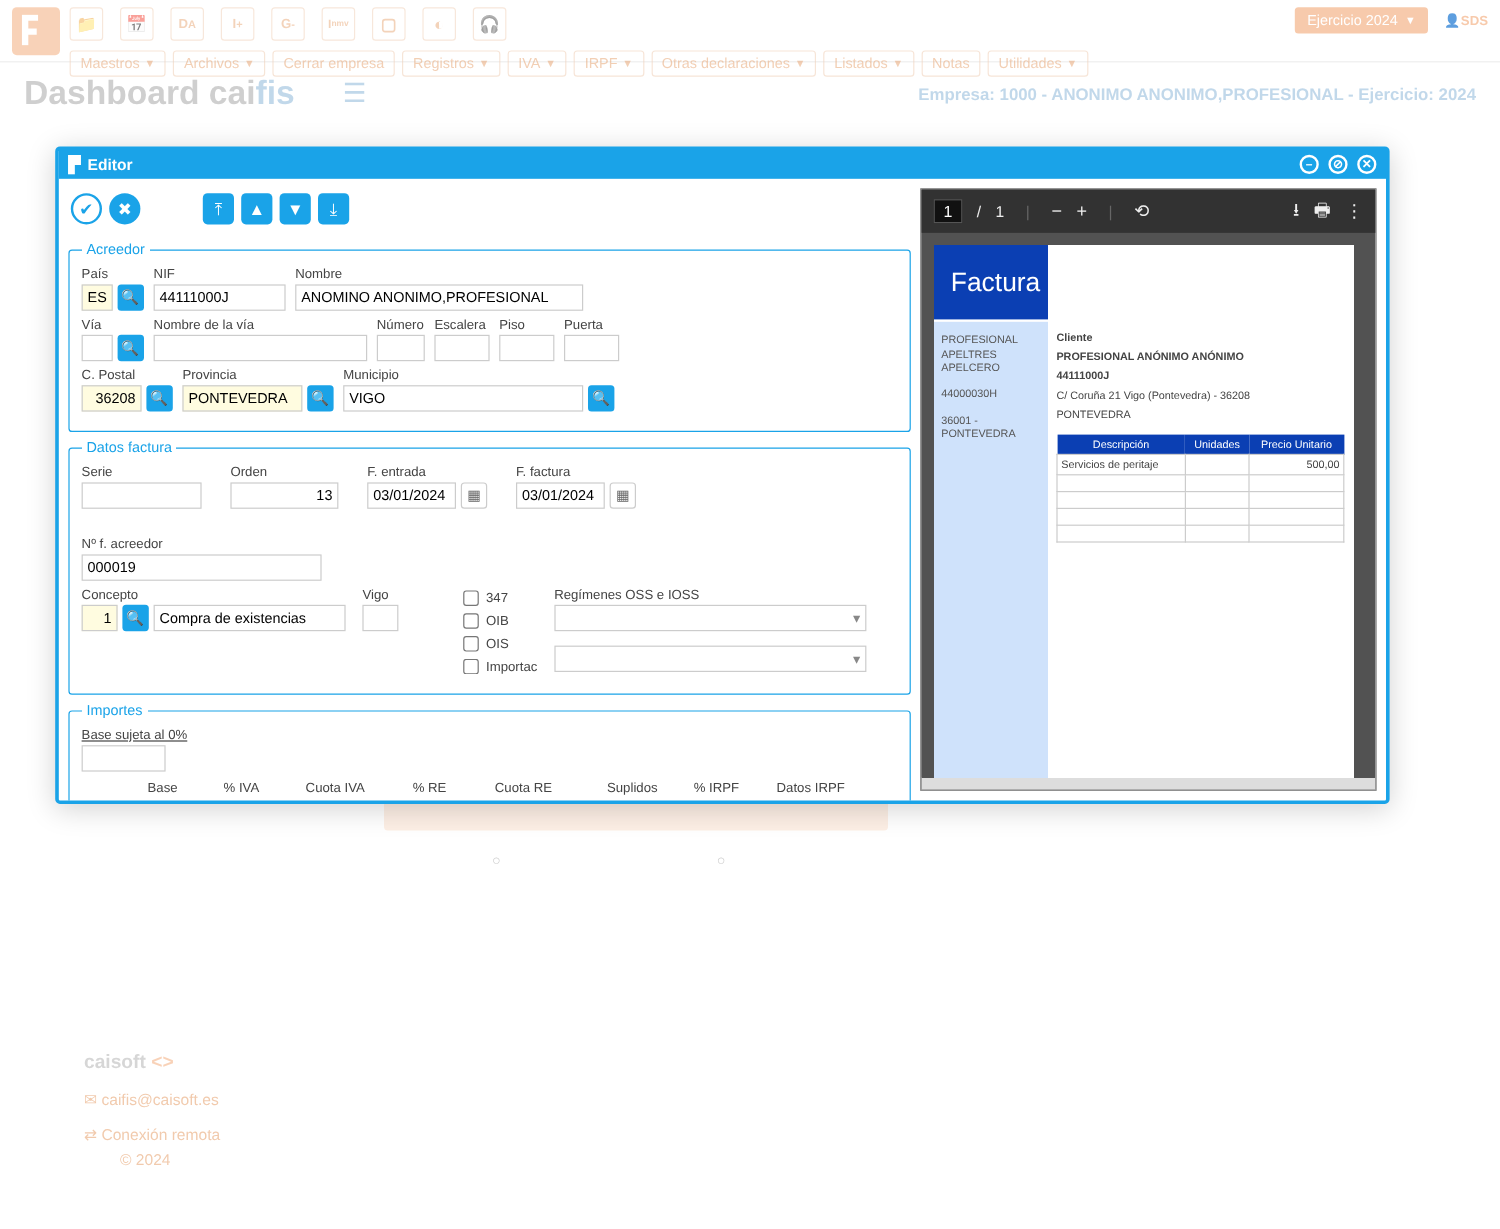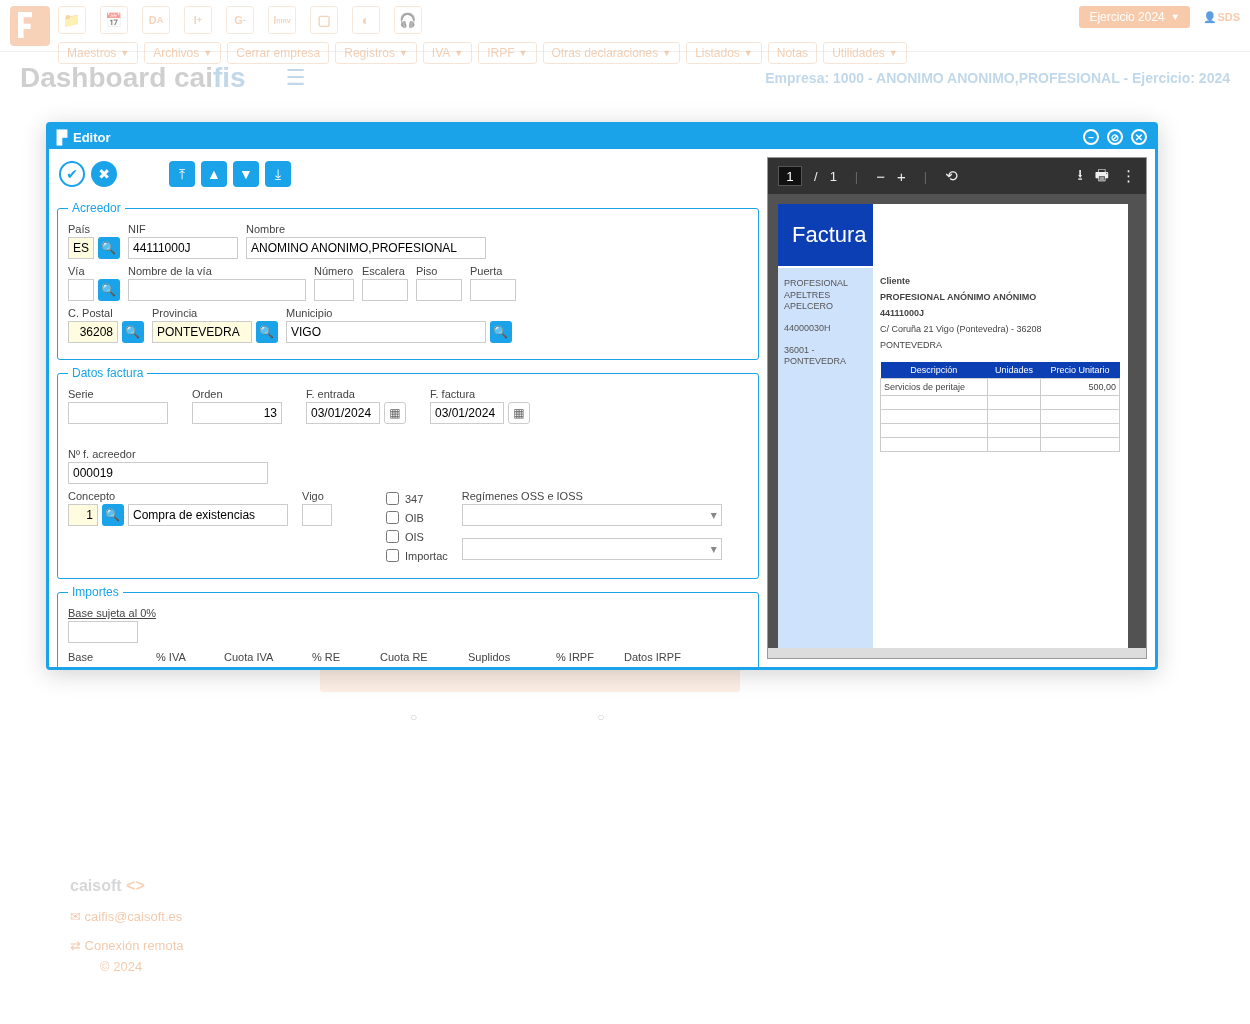--- a/index.html
+++ b/index.html
@@ -58,21 +58,21 @@
 .inline-srch{display:flex;gap:4px;align-items:flex-end;}
 .incid{position:absolute;right:10px;top:10px;width:210px;}
 .incid fieldset{height:108px;background:#fffce0;}
 
 fieldset.datos .row{gap:24px;}
 .chkcol{display:flex;flex-direction:column;gap:6px;font-size:11px;margin-top:2px;}
 .chkcol label{display:flex;gap:6px;align-items:center;}
 .combo{width:260px;height:22px;border:1px solid #ccc;display:flex;align-items:center;justify-content:flex-end;padding:0 4px;color:#888;}
 
 .imp-grid{display:grid;grid-template-columns:repeat(7,80px);gap:8px;margin-top:8px;}
-.imp-grid .hd{font-size:11px;text-align:left;}
+.imp-grid .hd{font-size:11px;text-align:right;}
 .base0{margin-bottom:8px;text-decoration:underline;}
 .base0 input{width:70px;border:1px solid #ccc;height:22px;}
 
 
 .pdf-col{width:380px;border:1px solid #999;display:flex;flex-direction:column;background:#4a4a4a;}
 .pdf-toolbar{height:36px;background:#323232;display:flex;align-items:center;padding:0 10px;gap:12px;color:#eee;font-size:13px;}
 .pdf-toolbar .pgbox{background:#111;border:1px solid #555;width:24px;height:20px;text-align:center;color:#fff;}
 .pdf-toolbar .sp{flex:1;}
 .pdf-ico{font-size:15px;cursor:pointer;}
 .pdf-page-wrap{flex:1;background:#525252;overflow:auto;padding:10px 0 10px 10px;}

